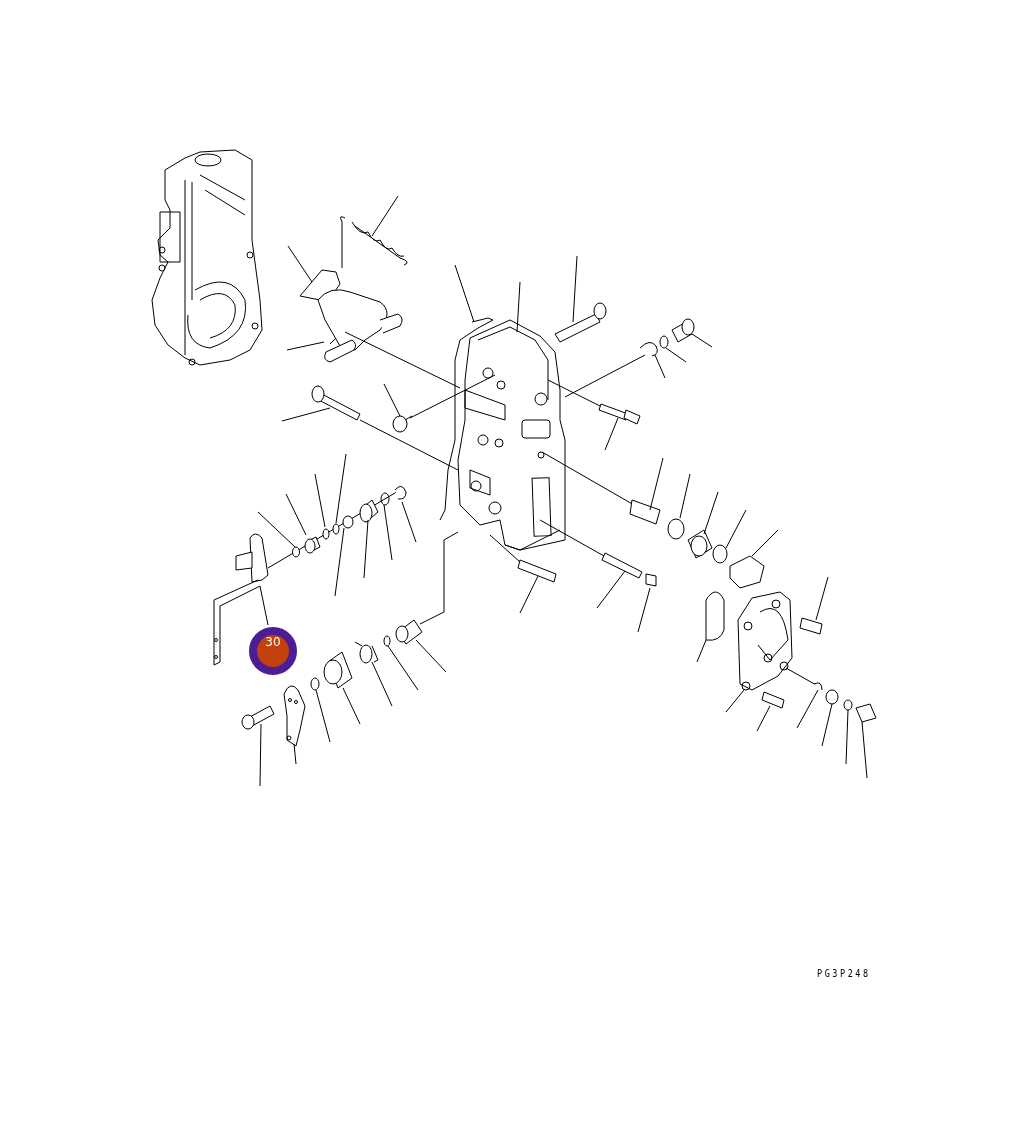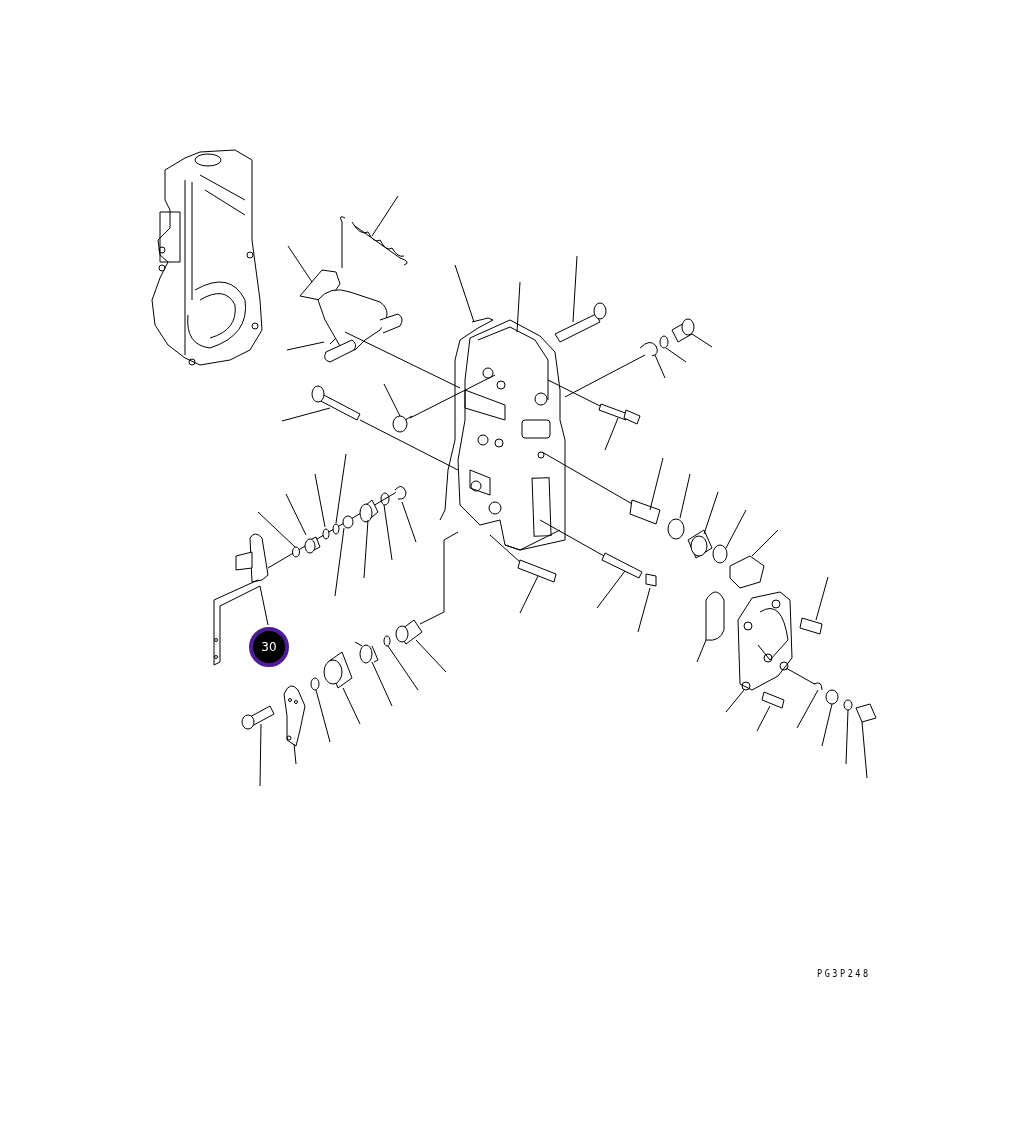--- a/index.html
+++ b/index.html
@@ -1,20 +1,20 @@
 <!DOCTYPE html>
 <html><head>
 <meta charset="utf-8">
 <style>
   html, body { margin: 0; padding: 0; background: #ffffff; }
   body { width: 1036px; height: 1128px; position: relative; overflow: hidden; font-family: "Liberation Sans", sans-serif; }
   #diagram { position: absolute; left: 0; top: 0; width: 1036px; height: 1128px; }
   #diagram .ln { stroke: #000; stroke-width: 1; fill: none; }
   #diagram .pt { stroke: #000; stroke-width: 1; fill: #fff; }
-  .callout { position: absolute; width: 32px; height: 32px; border-radius: 50%; background: #000000; border: 4px solid #4c1d95; color: #fff; font-family: "DejaVu Sans", sans-serif; font-size: 12px; display: flex; align-items: center; justify-content: center; cursor: pointer; box-sizing: content-box; }
+  .callout { position: absolute; width: 32px; height: 32px; border-radius: 50%; background: #c2410c; border: 8px solid #4c1d95; color: #fff; font-family: "DejaVu Sans", sans-serif; font-size: 12px; display: flex; justify-content: center; cursor: pointer; box-sizing: content-box; }
   .drawing-code { position: absolute; font-family: "DejaVu Sans Mono", monospace; font-size: 10px; letter-spacing: 3px; color: #000; transform: scaleX(0.85); transform-origin: left top; }
 </style>
 </head>
 <body>
 
 <svg id="diagram" viewBox="0 0 1036 1128" xmlns="http://www.w3.org/2000/svg">
 
   <g>
     <path class="pt" d="M165,170 L185,158 L200,152 L235,150 L252,160 L252,240 L260,300 L262,330 L250,350 L230,360 L200,365 L185,358 L168,345 L155,325 L152,300 L160,278 L168,262 L160,255 L158,240 L170,228 L170,210 L165,200 Z"></path>
     <ellipse class="ln" cx="208" cy="160" rx="13" ry="6"></ellipse>

